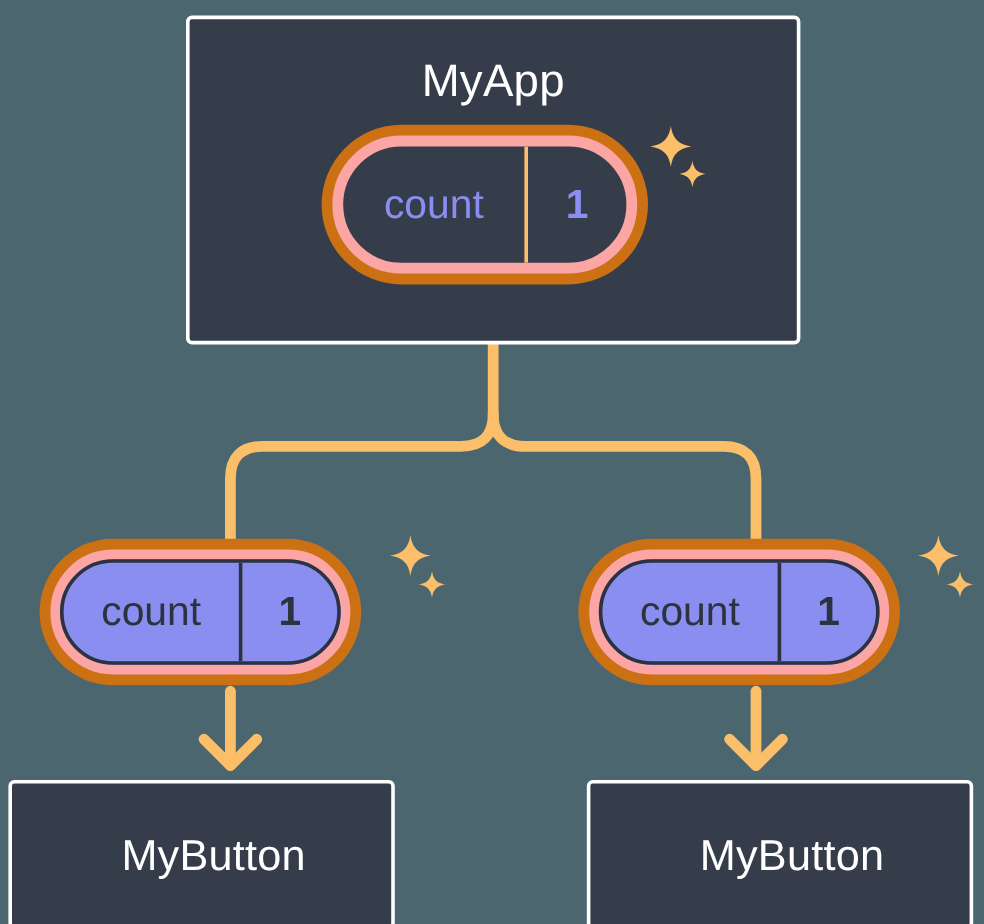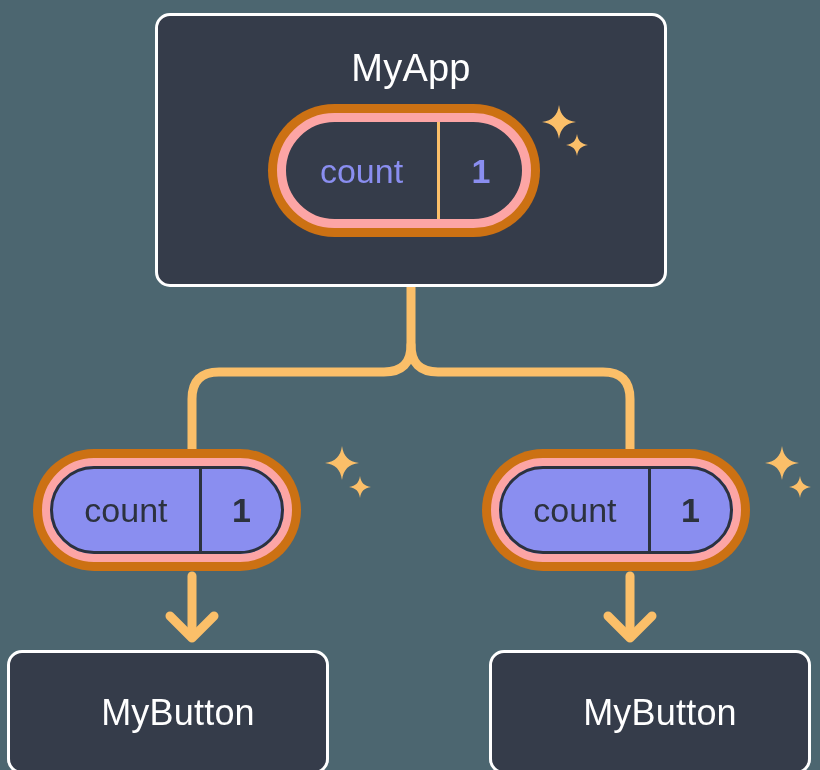--- a/index.html
+++ b/index.html
@@ -28,21 +28,21 @@
     height: 770px;
     pointer-events: none;
   }
 
   
   .card {
     position: absolute;
     box-sizing: border-box;
     background: #353c4a;
     border: 3px solid #ffffff;
-    border-radius: 15px;
+    border-radius: 5px;
   }
   .card-title {
     color: #ffffff;
     font-size: 38px;
     font-weight: 400;
     letter-spacing: 0.2px;
     text-align: center;
     line-height: 1;
     white-space: nowrap;
   }

